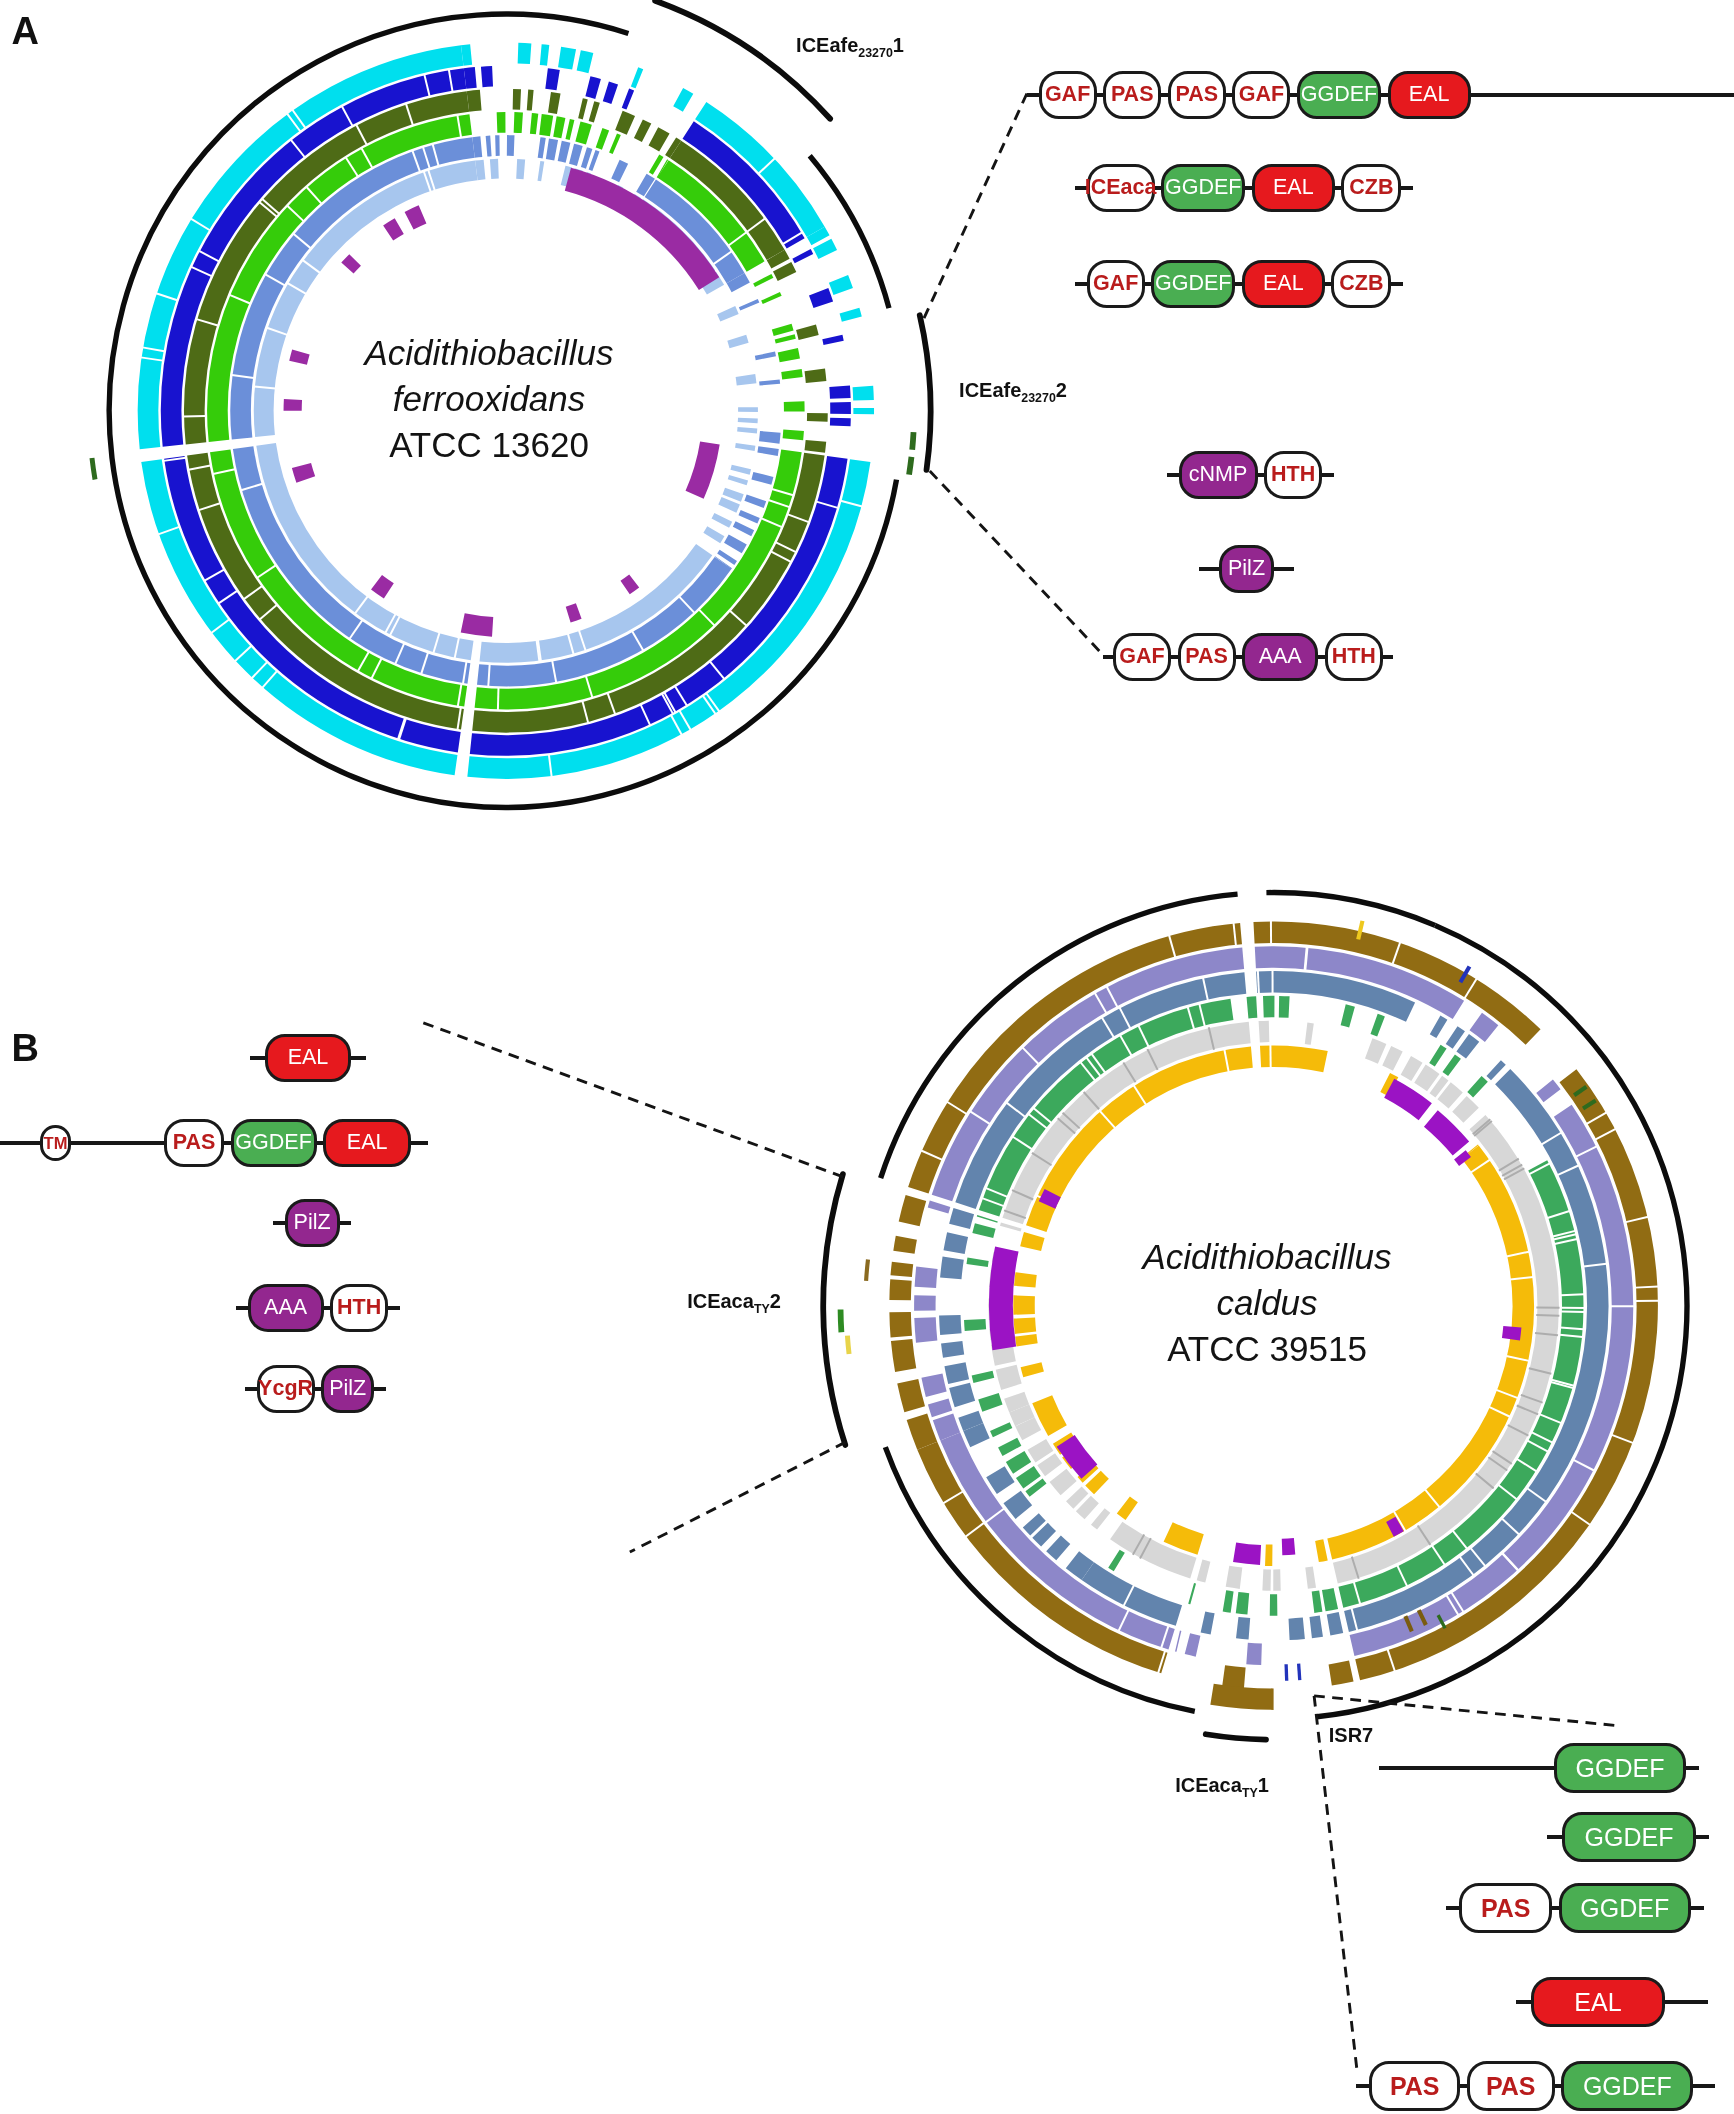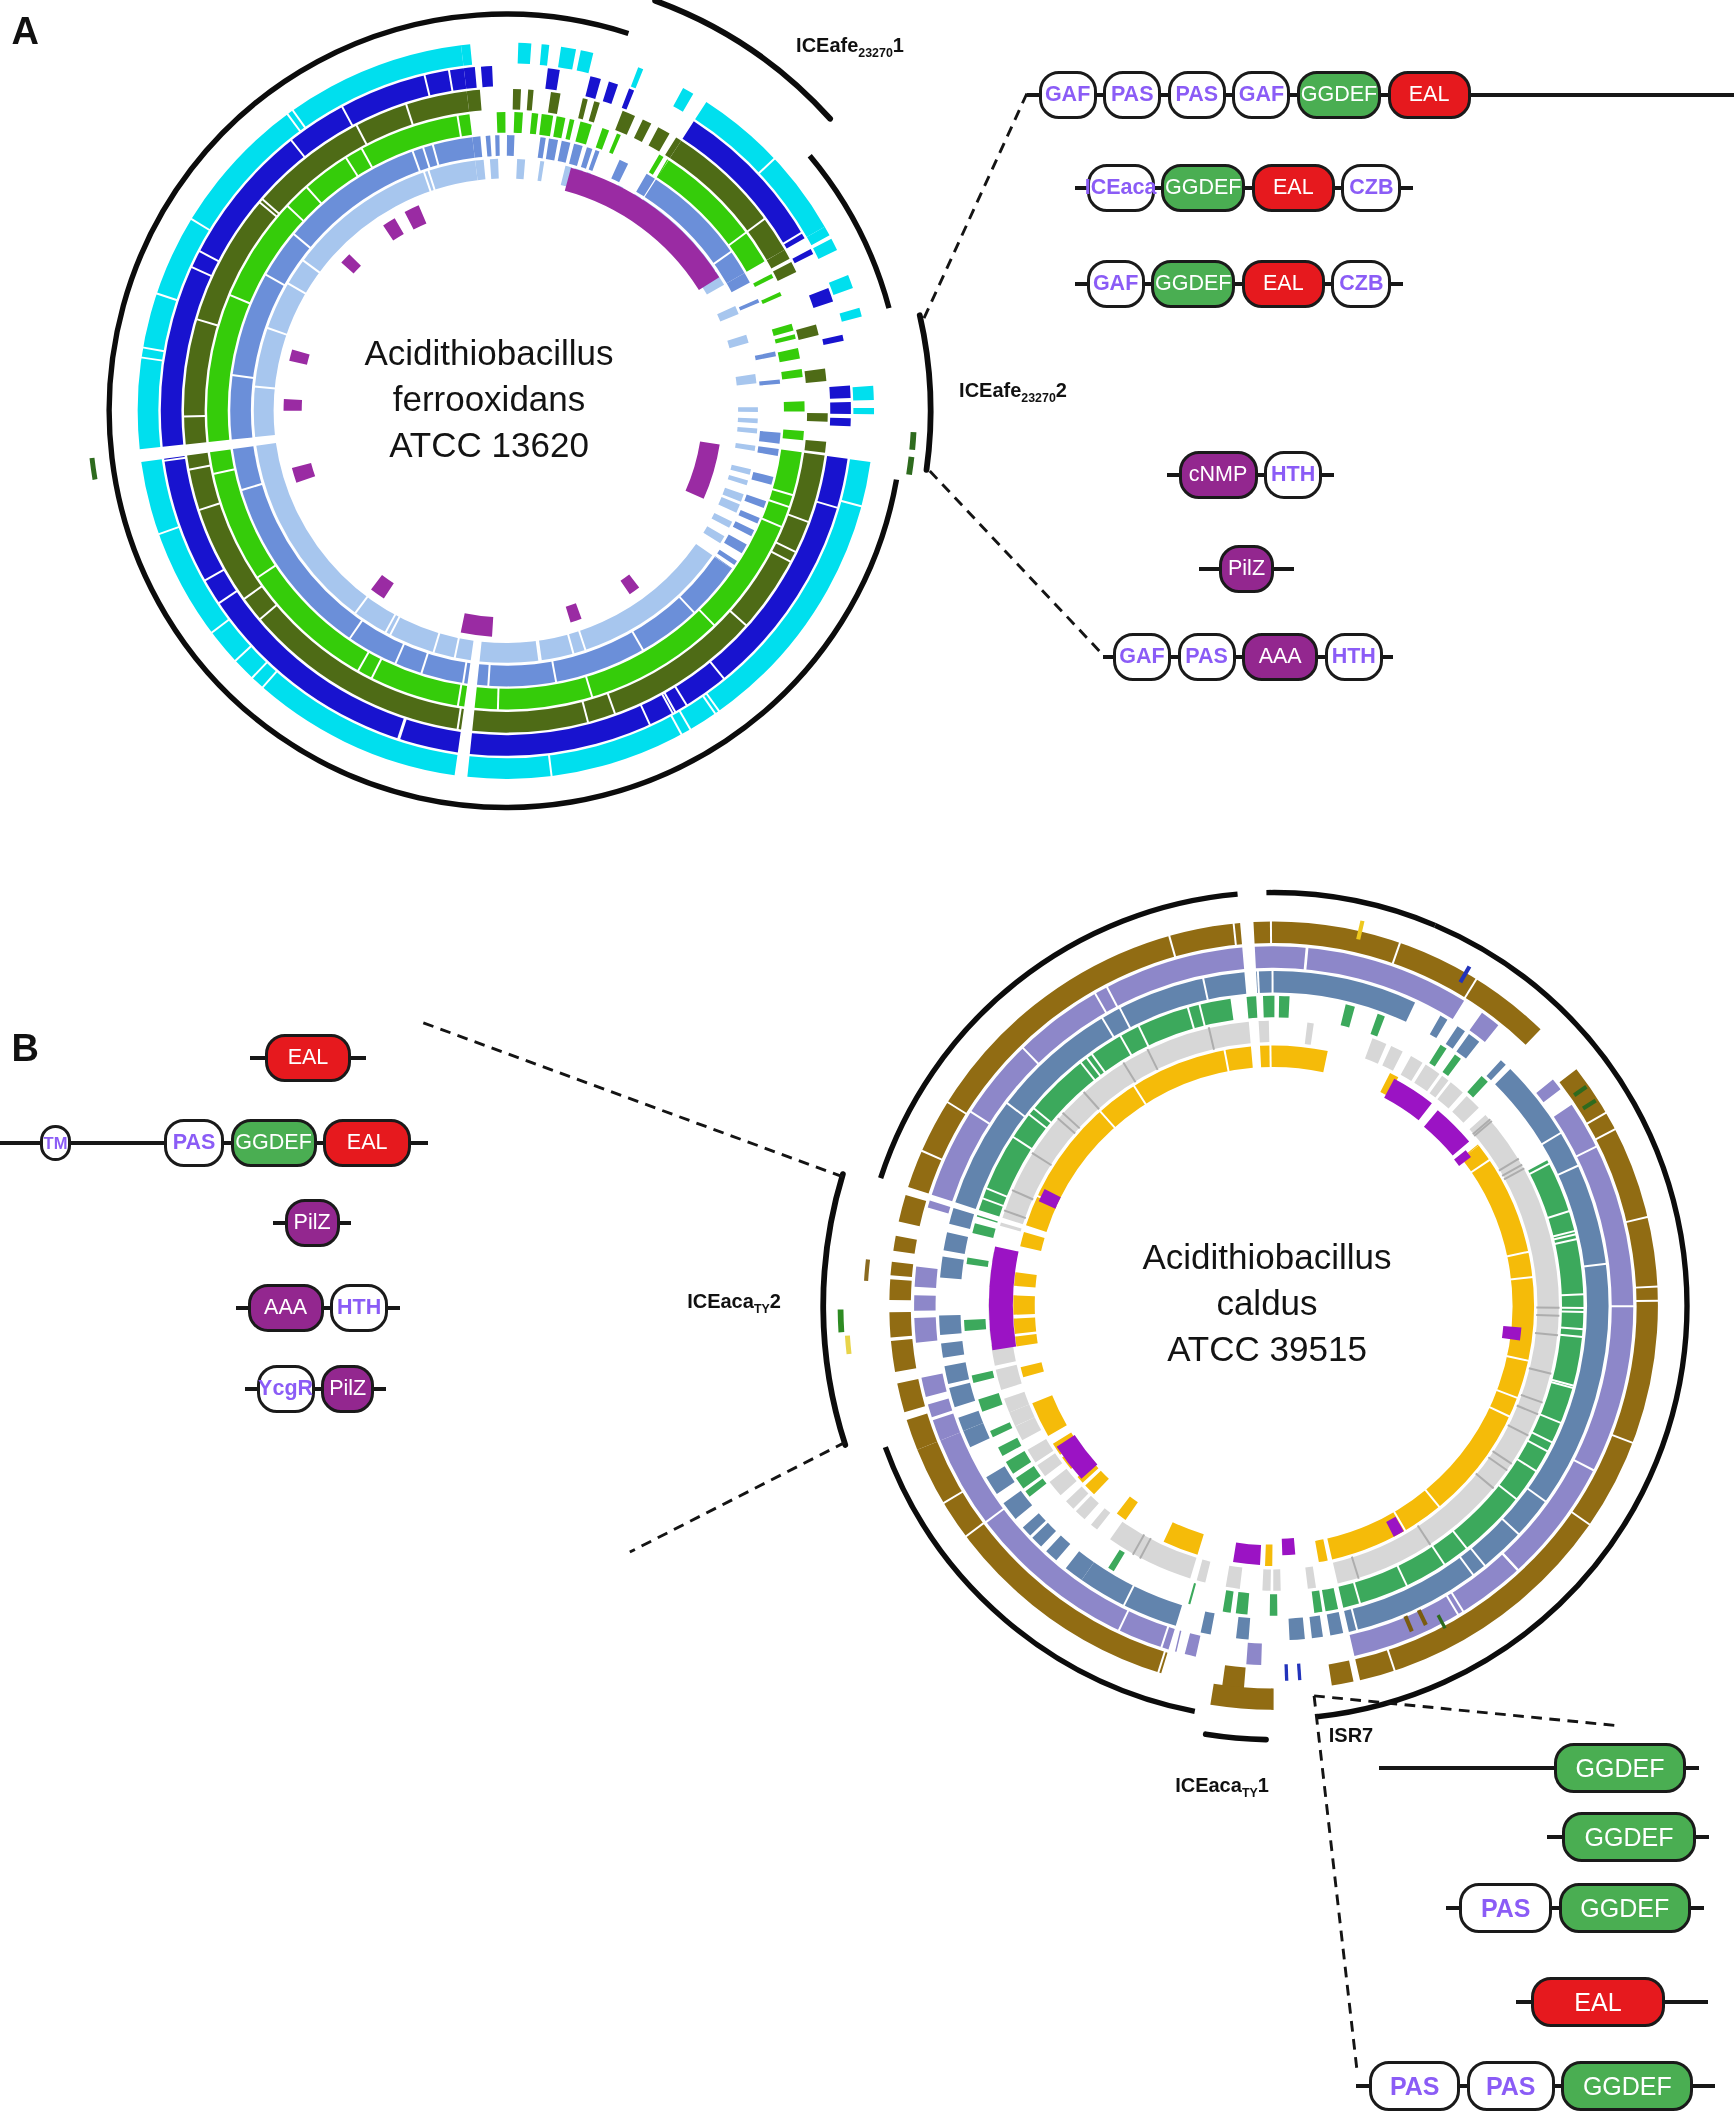--- a/index.html
+++ b/index.html
@@ -8,31 +8,31 @@
     background:#ffffff;font-family:"Liberation Sans",sans-serif;color:#141414;
   }
   #fig-svg{position:absolute;left:0;top:0}
   .panel-letter{position:absolute;font-weight:bold;font-size:38px;color:#111}
   #panel-a-letter{left:11.6px;top:10px}
   #panel-b-letter{left:11.6px;top:1027px}
   .center-label{
     position:absolute;transform:translate(-50%,-50%);text-align:center;
     font-size:35px;line-height:46px;color:#131313;white-space:nowrap;
   }
-  .center-label .it{}
+  .center-label .it{font-style:italic}
   .ice-label{
     position:absolute;transform:translate(-50%,-50%);font-weight:bold;
     font-size:20px;color:#111;white-space:nowrap;
   }
   .ice-label sub{font-size:12.4px;vertical-align:-5px}
   .drow{position:absolute;display:flex;align-items:center}
   .dlink{height:4.1px;background:#171717;flex:0 0 auto}
   .dbox{
     flex:0 0 auto;display:flex;align-items:center;justify-content:center;
-    border:3.7px solid #1a1a1a;background:#fff;font-weight:bold;color:#8b5cf6;
+    border:3.7px solid #1a1a1a;background:#fff;font-weight:bold;color:#b91c1c;
     box-sizing:border-box;line-height:1;
   }
 </style>
 </head>
 <body>
 
 <svg id="fig-svg" width="1734" height="2114" viewBox="0 0 2098 2558">
     <g>
       <path d="M979.7 188.5 A480 480 0 0 1 1075.6 372.8" fill="none" stroke="#0c0c0c" stroke-width="6.5" stroke-linecap="butt"></path>
       <path d="M1084.7 580.4 A480 480 0 1 1 760.3 40.5" fill="none" stroke="#0c0c0c" stroke-width="6.5" stroke-linecap="butt"></path>

